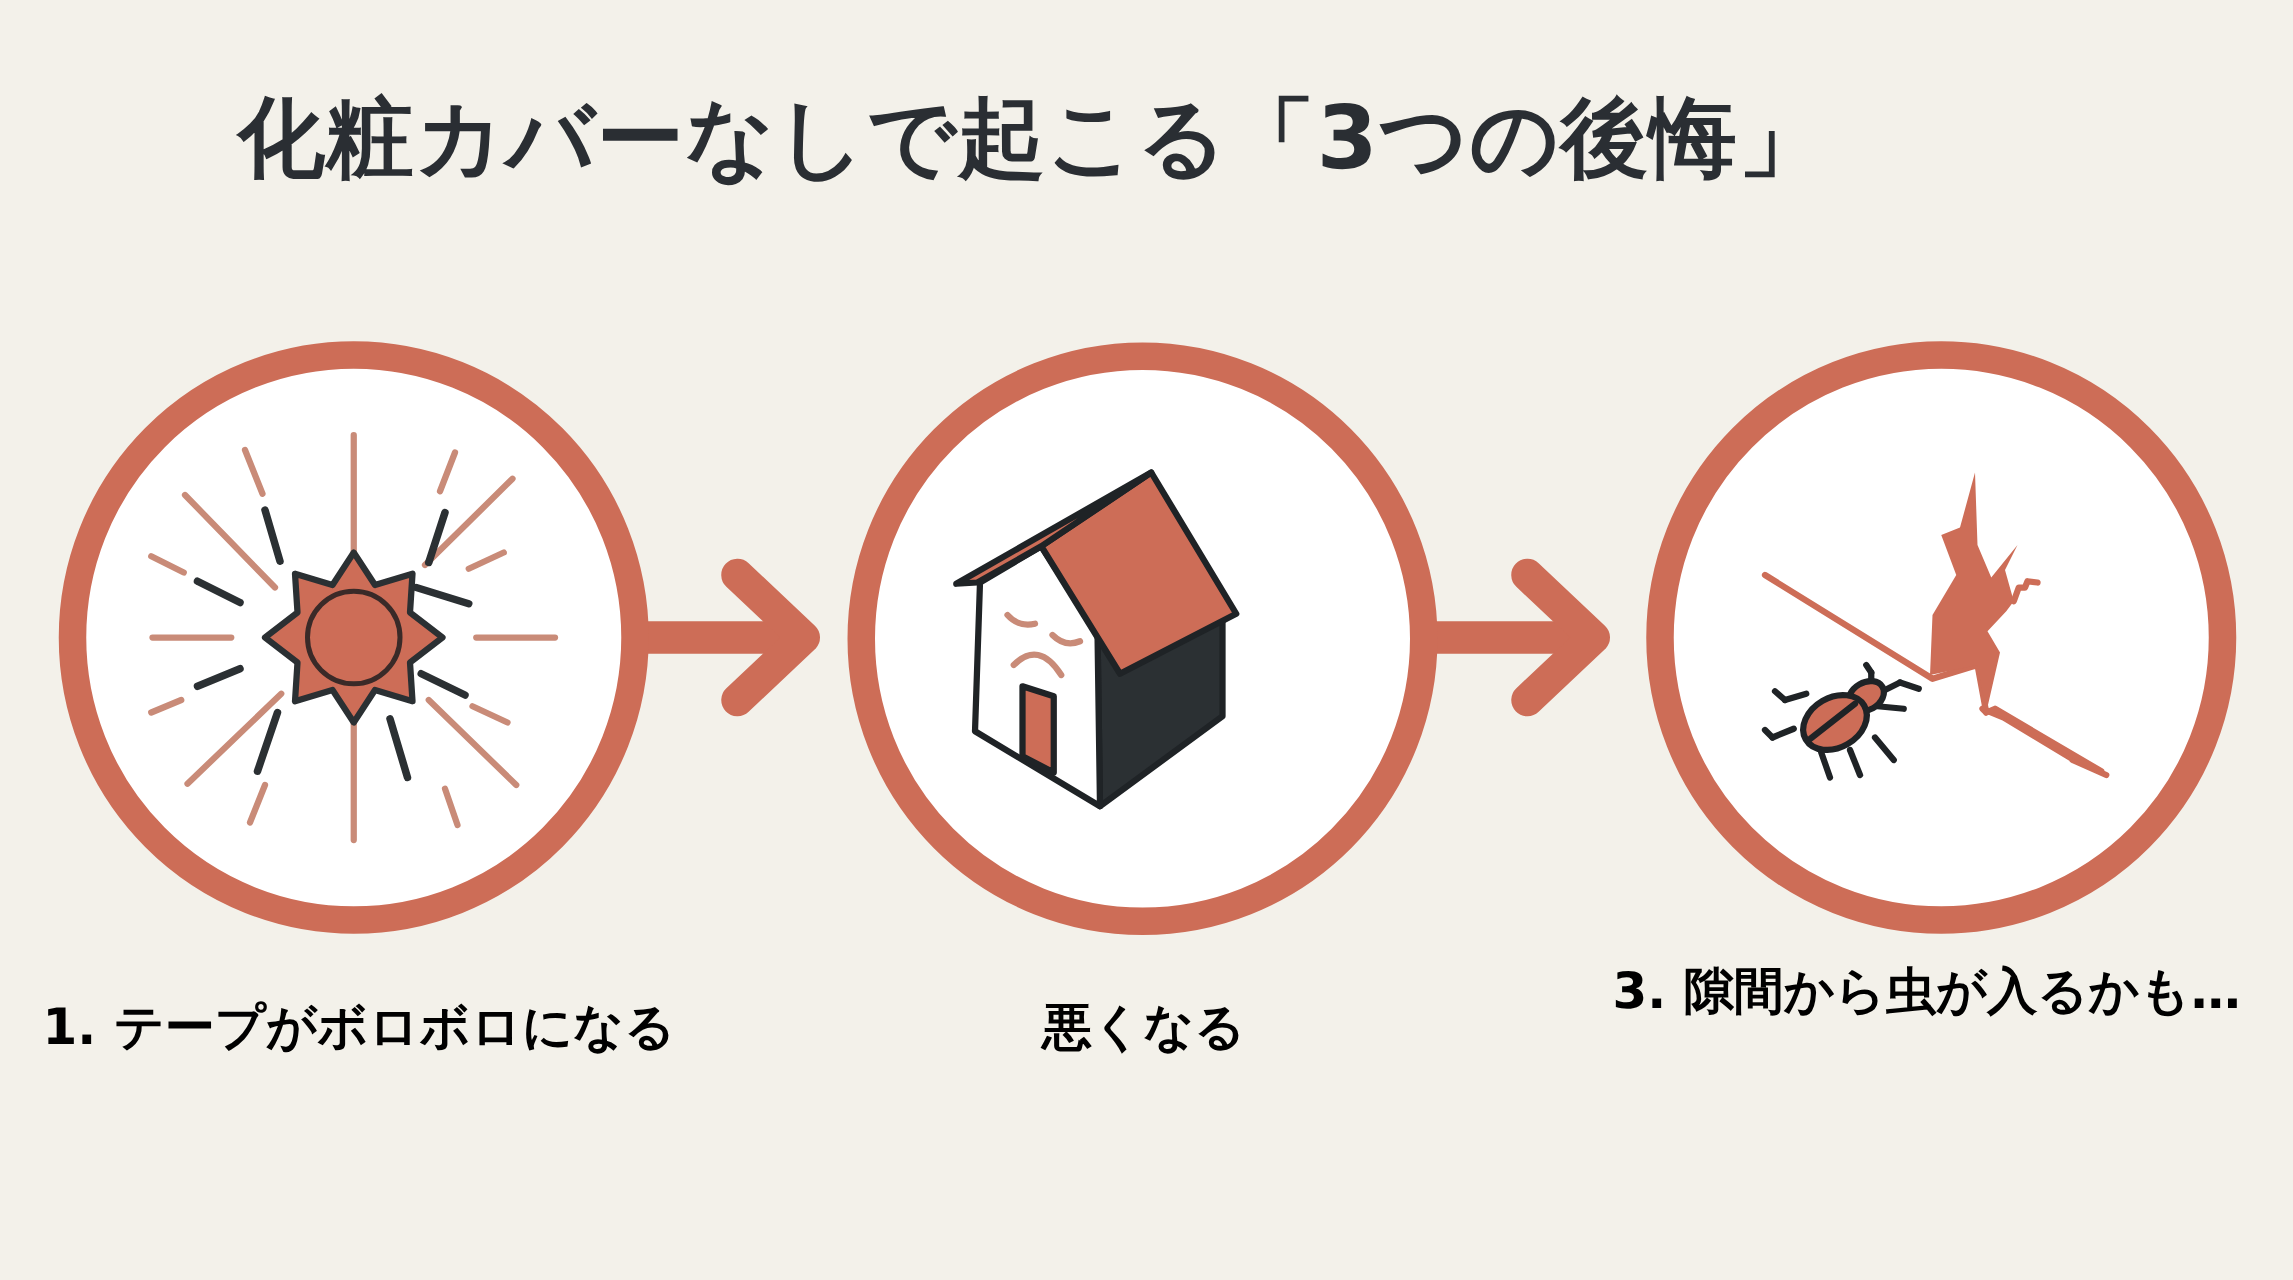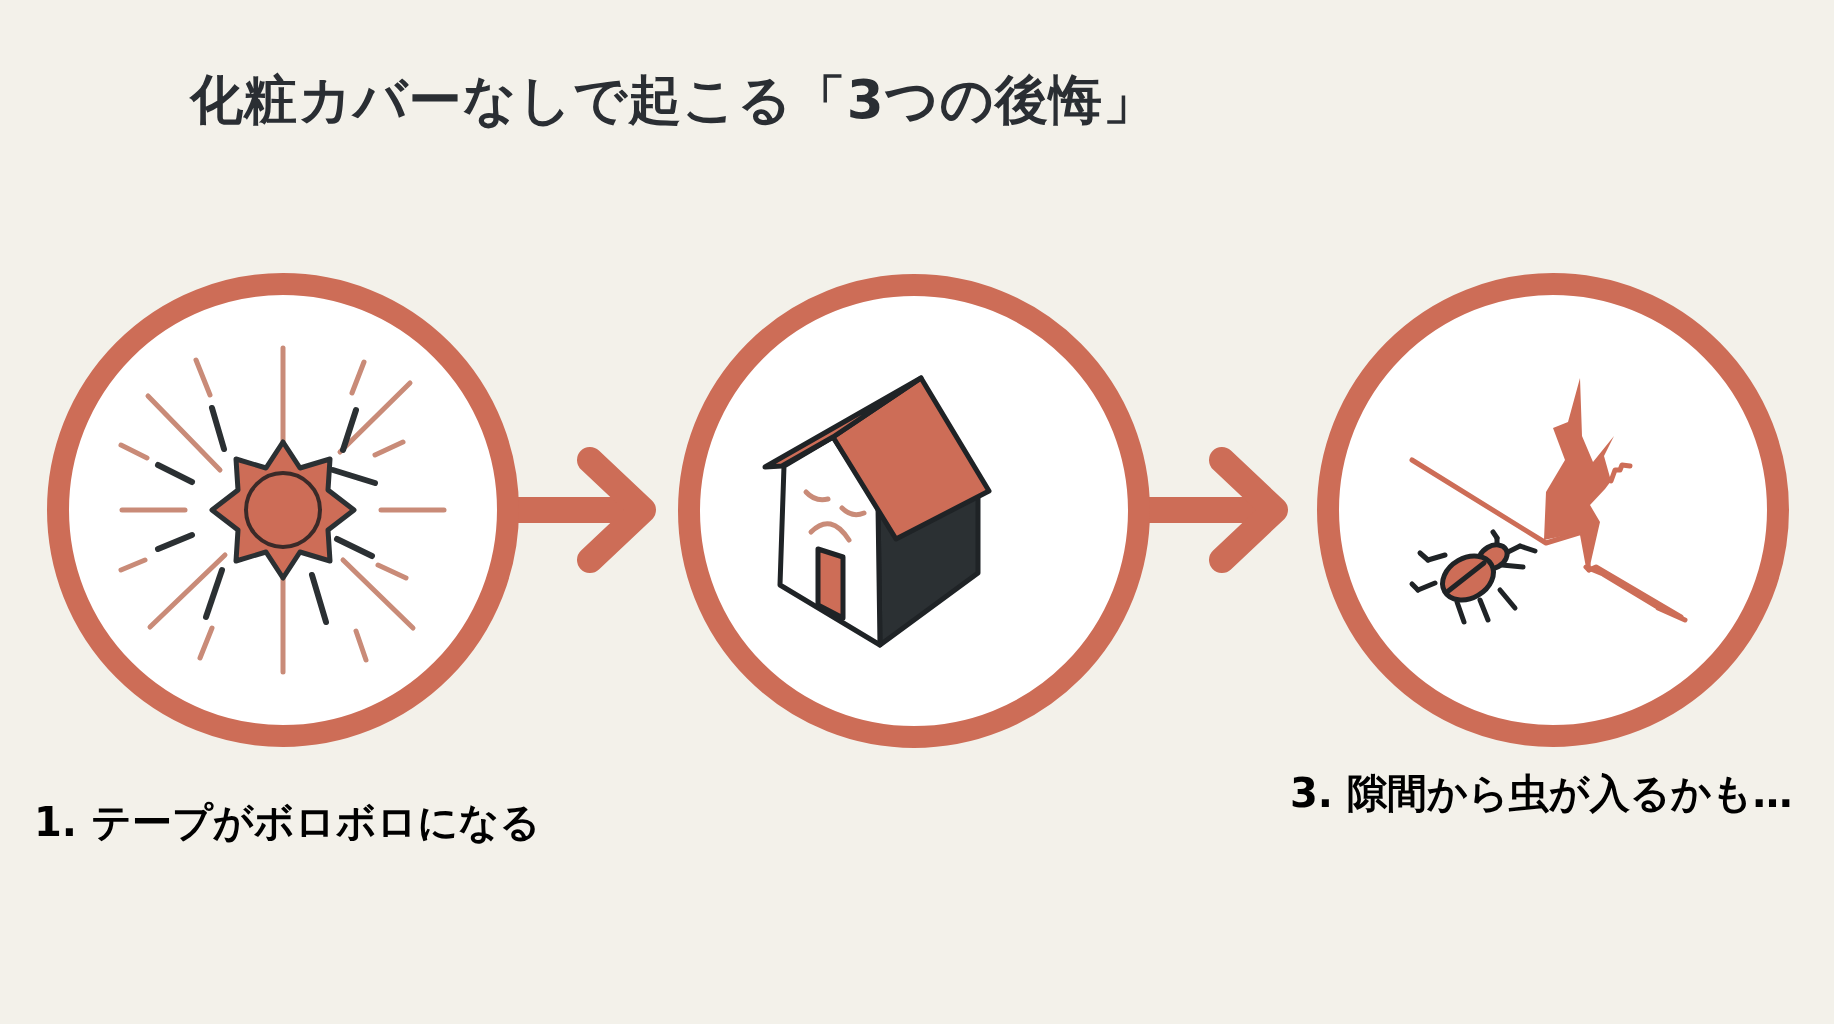--- a/index.html
+++ b/index.html
@@ -5,21 +5,21 @@
   html, body { margin: 0; padding: 0; }
   body {
     width: 1834px; height: 1024px; overflow: hidden;
     background: #f3f1ea;
     font-family: "DejaVu Sans", "Liberation Sans", sans-serif;
     color: #23272b;
     position: relative;
   }
   .title {
     position: absolute; left: 190px; top: 68px;
-    font-size: 53px; font-weight: bold; letter-spacing: 1px;
+    font-size: 70px; font-weight: bold; letter-spacing: 1px;
     color: #2a2e33; white-space: nowrap; line-height: 1.2;
   }
   svg.diagram { position: absolute; left: 0; top: 0; }
   .caption {
     position: absolute; font-size: 40px; font-weight: bold;
     color: #000000; text-align: center; line-height: 64px; white-space: nowrap;
   }
   .cap1 { left: 20px; top: 790px; width: 530px; text-align: left; padding-left: 14px; }
   .cap2 { left: 660px; top: 790px; width: 510px; }
   .cap3 { left: 1290px; top: 761px; width: 540px; text-align: left; }
@@ -127,16 +127,17 @@
       <ellipse cx="1468" cy="578" rx="27" ry="20" fill="#cd6d57" transform="rotate(-30 1468 578)"></ellipse>
       <line x1="1447" y1="592" x2="1484" y2="563"></line>
     </g>
   </g>
 </svg>
 
 <div class="caption cap1">
   <div>1. テープがボロボロになる</div>
 </div>
 <div class="caption cap2">
+  <div>悪くなる</div>
 </div>
 <div class="caption cap3">
   <div>3. 隙間から虫が入るかも…</div>
 </div>
 
 </body></html>

